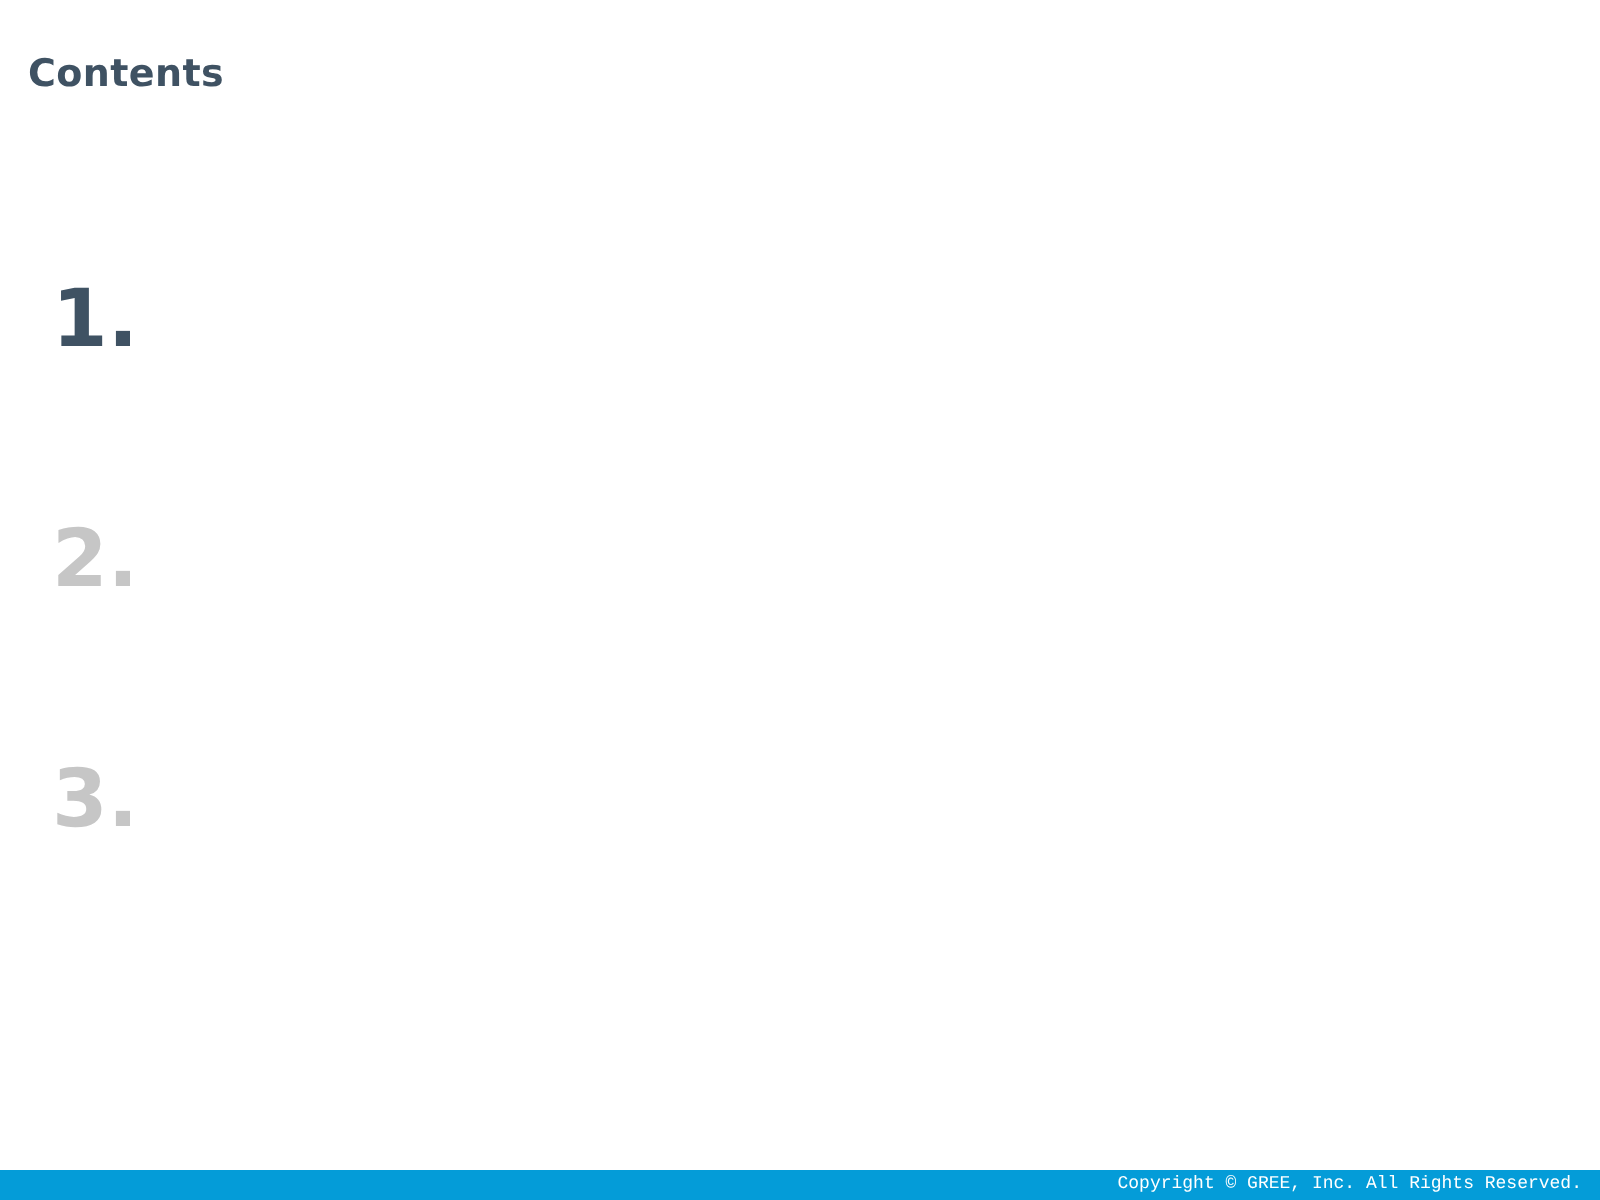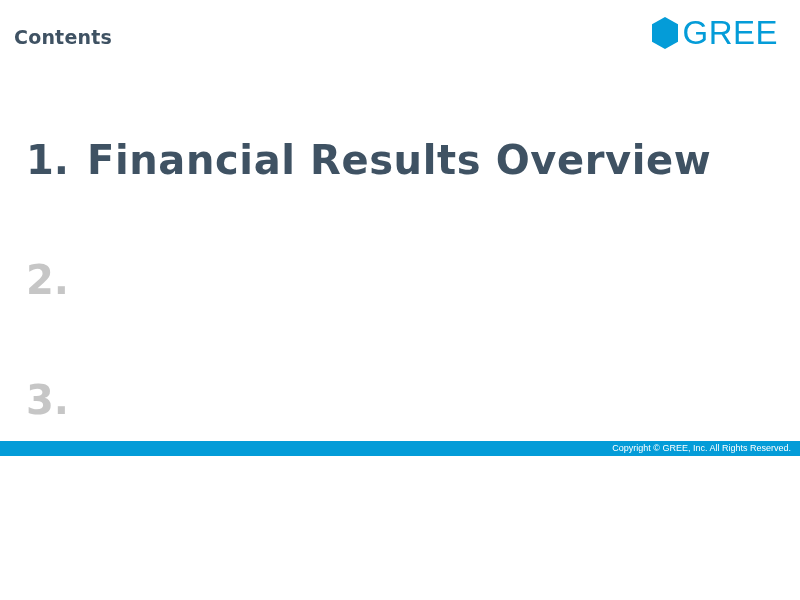--- a/index.html
+++ b/index.html
@@ -6,21 +6,21 @@
     margin: 0;
     padding: 0;
     background: #ffffff;
   }
   body {
     font-family: "DejaVu Sans", sans-serif;
   }
   .slide {
     position: relative;
     width: 800px;
-    height: 456px;
+    height: 600px;
     background: #ffffff;
     overflow: hidden;
   }
 
   
   .slide-header {
     position: absolute;
     top: 0;
     left: 0;
     width: 800px;
@@ -110,46 +110,37 @@
     display: flex;
     align-items: center;
     justify-content: flex-end;
   }
   .copyright {
     font-size: 9px;
     color: #ffffff;
     padding-right: 9px;
     line-height: 1;
     white-space: nowrap;
-    font-family: Liberation Sans, sans-serif;
+    font-family: Liberation Mono, monospace;
   }
 </style>
 </head>
 <body>
 
 <div class="slide">
 
   <div class="slide-header">
     <div class="page-title">Contents</div>
 
-    <div class="brand-logo">
-      <span class="brand-hex">
-        <svg width="28" height="32" viewBox="0 0 28 32" xmlns="http://www.w3.org/2000/svg">
-          <polygon points="14,0 27,7.2 27,24.8 14,32 1,24.8 1,7.2" fill="#049cd8"></polygon>
-        </svg>
-      </span>
-      <span class="brand-wordmark">GREE</span>
-    </div>
   </div>
 
   <div class="agenda">
 
     <div class="agenda-item active">
       <span class="num">1.</span>
-      <span class="label">Financial Results Overview</span>
     </div>
 
     <div class="agenda-item inactive">
       <span class="num">2.</span>
     </div>
 
     <div class="agenda-item inactive">
       <span class="num">3.</span>
     </div>
 

